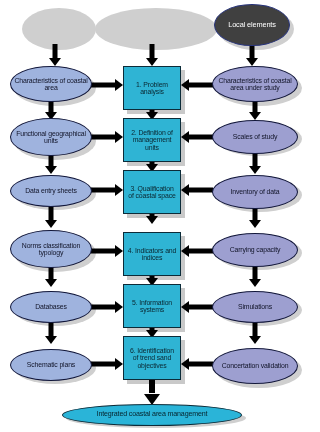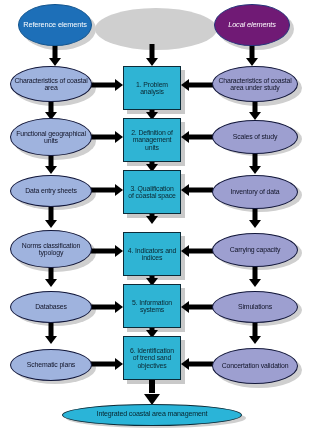--- a/index.html
+++ b/index.html
@@ -34,21 +34,21 @@
 
   
   .top-ell{
     border-radius:50%;
     color:#ffffff;
     font-size:7.4px;
     border:1px solid #0f3f63;
   }
   .ell-ref{ background:#1d6fb8; border-color:#13558f;}
   .ell-mid{ background:#35b5cf; border-color:#1d93ad; color:#0d3a46;}
-  .ell-loc{ background:#701a75; border-color:#27337a;font-style:italic;}
+  .ell-loc{ background:#404040; border-color:#27337a;}
 
   
   .ell-left{
     border-radius:50%;
     background:#9fb3de;
     border:1px solid #12173a;
     color:#111428;
     font-size:6.9px;
   }
   
@@ -107,23 +107,20 @@
 </style>
 </head>
 <body>
 
 <div id="stage">
 
   <div class="shadow ell" style="left:22px;top:8px;width:74px;height:42px;"></div>
   <div class="shadow ell" style="left:95px;top:8px;width:122px;height:42px;"></div>
   <div class="shadow ell" style="left:218px;top:8px;width:76px;height:42px;"></div>
 
-  <div class="node top-ell ell-ref" style="left:18px;top:4px;width:74px;height:42px;">
-    <span>Reference elements</span>
-  </div>
   <div class="node top-ell ell-loc" style="left:214px;top:4px;width:76px;height:42px;">
     <span>Local elements</span>
   </div>
 
   <div class="arrow arr-down" style="left:48px;top:44px;width:14px;height:22px;">
     <div class="shaft" style="height:15px;"></div>
       <div class="head"></div>
   </div>
   <div class="arrow arr-down" style="left:145px;top:44px;width:14px;height:22px;">
     <div class="shaft" style="height:15px;"></div>

